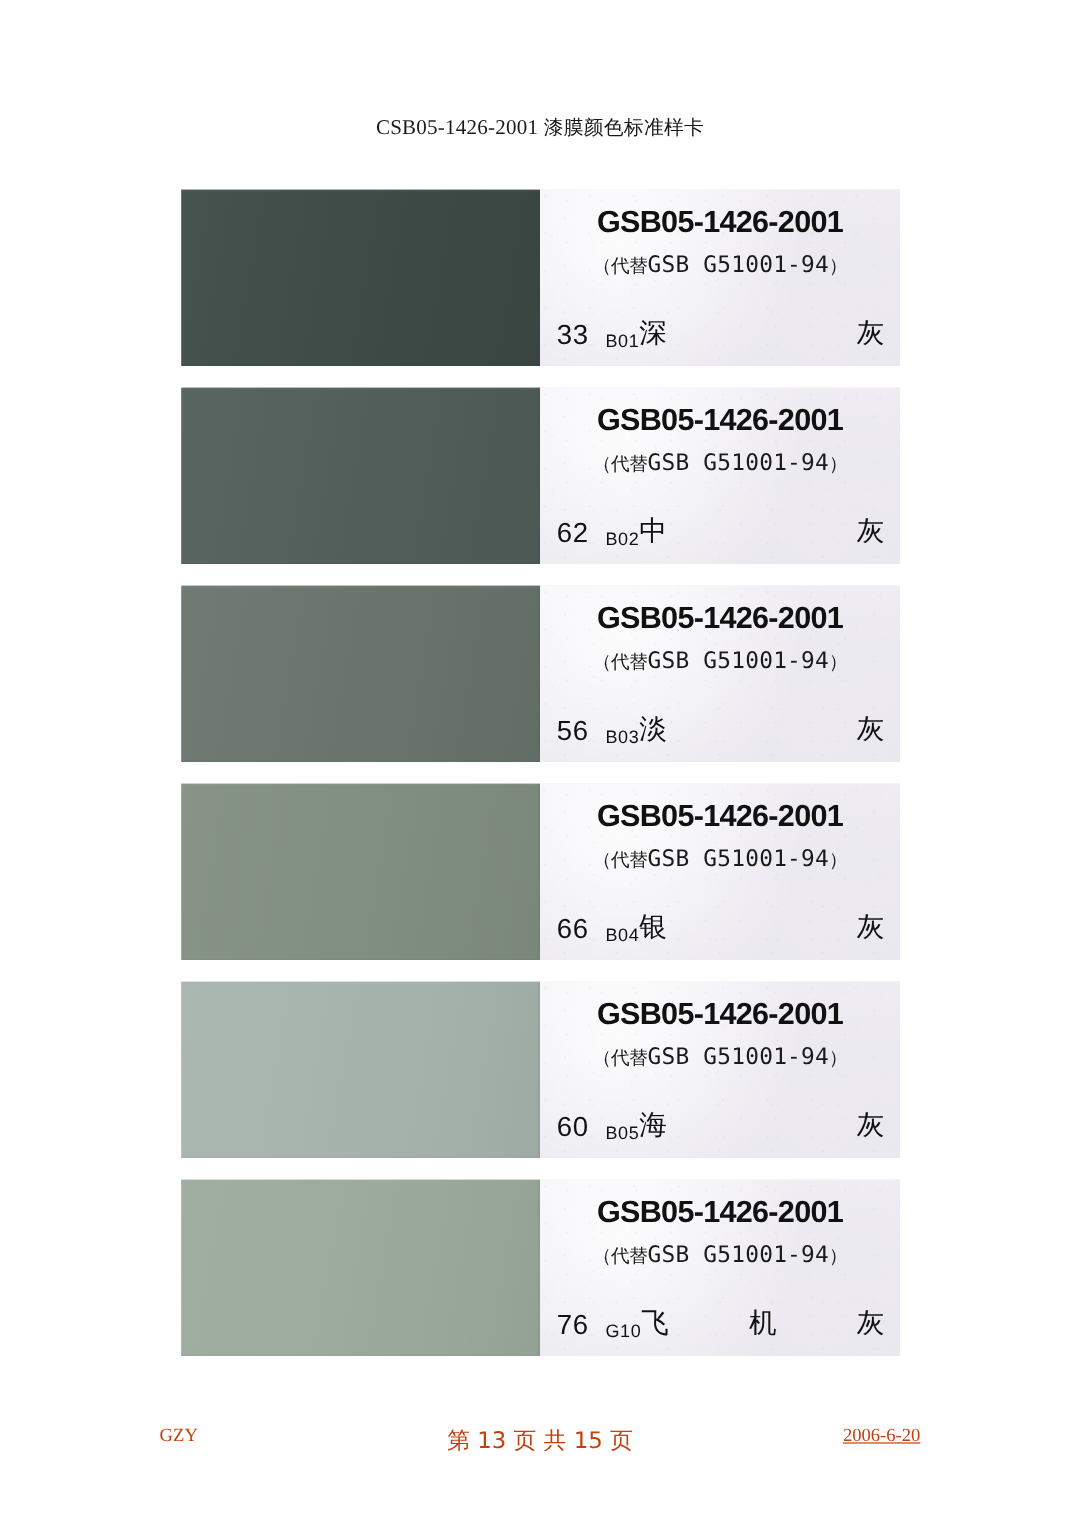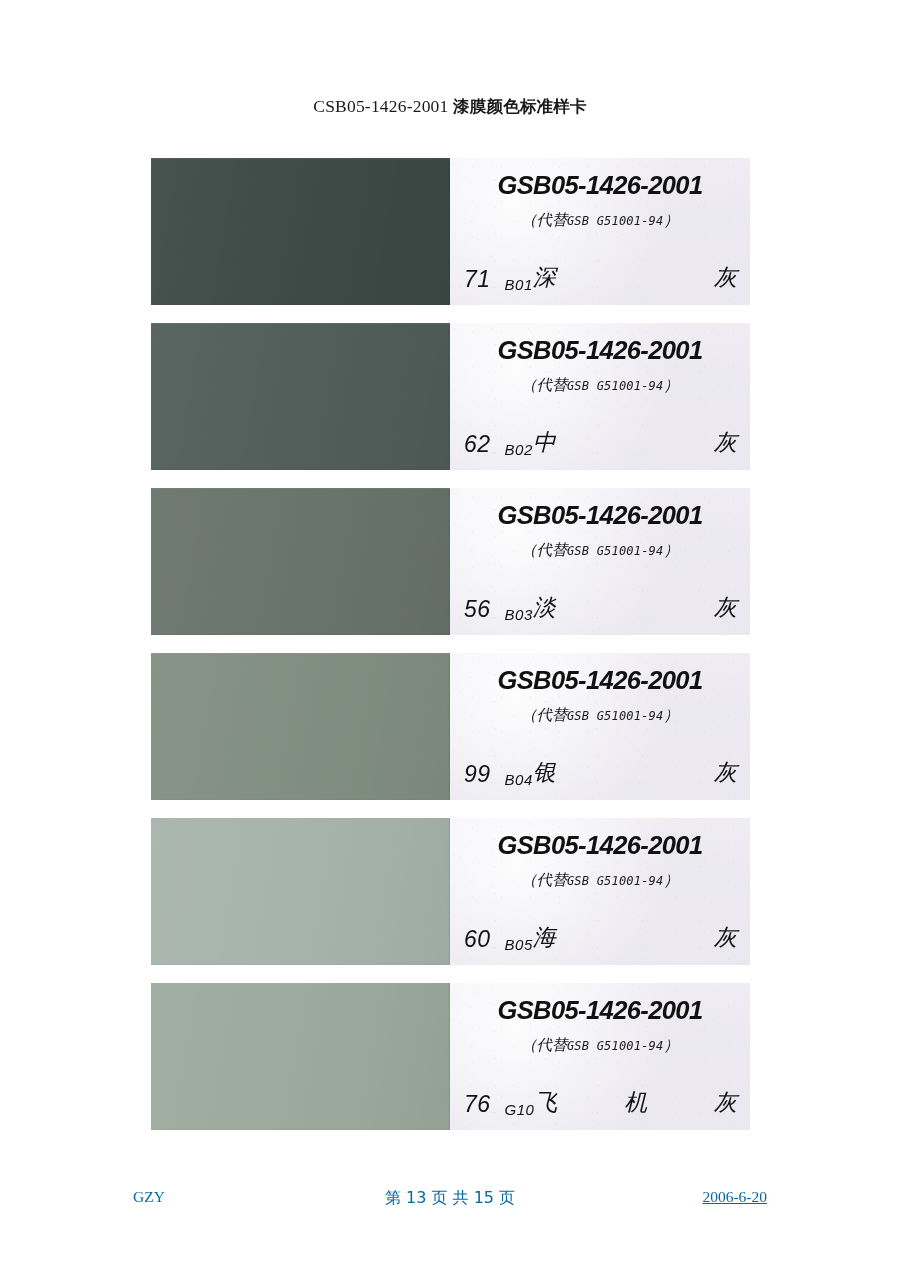--- a/index.html
+++ b/index.html
@@ -25,38 +25,36 @@
     text-align: center;
     font-family: "Liberation Serif", "DejaVu Serif", serif;
     font-size: 17.5px;
     letter-spacing: 0.2px;
     color: #1a1a1a;
     white-space: nowrap;
   }
   .page-title .title-cn {
     font-family: "DejaVu Sans", "Liberation Sans", sans-serif;
     font-size: 16.5px;
-    font-weight: bold;
   }
 
   
   .card-stack {
     position: absolute;
     top: 158px;
     left: 151px;
     width: 599px;
   }
   .color-card {
     position: relative;
     display: flex;
     width: 599px;
     height: 147px;
     margin-bottom: 18px;
     background: #ffffff;
-    font-style: italic;
   }
   .color-card:last-child { margin-bottom: 0; }
 
   
   .swatch {
     width: 299px;
     height: 147px;
     position: relative;
     box-shadow: inset 0 1px 2px rgba(255,255,255,0.10),
                 inset -1px 0 2px rgba(0,0,0,0.10);
@@ -121,21 +119,21 @@
     width: 100%;
     text-align: center;
     font-family: "DejaVu Sans", "Liberation Sans", sans-serif;
     font-size: 15.5px;
     letter-spacing: -0.3px;
     color: #1a1a1a;
     white-space: nowrap;
   }
   .replaces .mono {
     font-family: "DejaVu Sans Mono", "Liberation Mono", monospace;
-    font-size: 12px;
+    font-size: 19px;
     letter-spacing: 0.2px;
   }
 
   .name-row {
     position: absolute;
     bottom: 12px;
     left: 14px;
     right: 13px;
     display: flex;
     align-items: flex-end;
@@ -169,45 +167,45 @@
 
   
   .footer {
     position: absolute;
     bottom: 63px;
     left: 0;
     width: 900px;
     height: 22px;
     font-family: "Liberation Serif", "DejaVu Serif", serif;
     font-size: 15.5px;
-    color: #0369a1;
+    color: #c2410c;
   }
   .footer-left   { position: absolute; left: 133px;  top: 0; }
   .footer-center { position: absolute; left: 0; top: 0; width: 900px; text-align: center; }
   .footer-center .cn {
     font-family: "DejaVu Sans", "Liberation Sans", sans-serif;
-    font-size: 16px;
+    font-size: 19px;
   }
   .footer-right  { position: absolute; right: 133px; top: 0; text-decoration: underline; }
 </style>
 </head>
 <body>
 
 <div class="page-title">
   <span>CSB05-1426-2001</span><span>&nbsp;</span><span class="title-cn">漆膜颜色标准样卡</span>
 </div>
 
 <div class="card-stack">
     <div class="color-card">
       <div class="swatch" style="background: rgb(60, 73, 69);"></div>
       <div class="label-panel">
         <div class="std-code">GSB05-1426-2001</div>
         <div class="replaces"><span>（代替</span><span class="mono">GSB G51001-94</span><span>）</span></div>
         <div class="name-row">
-          <span class="seq-no">71</span>
+          <span class="seq-no">33</span>
           <span class="code-no">B01</span>
           <span class="cn-name">
             <span>深</span>
             <span>灰</span>
           </span>
         </div>
       </div>
     </div>
     <div class="color-card">
       <div class="swatch" style="background: rgb(80, 93, 88);"></div>
@@ -238,21 +236,21 @@
           </span>
         </div>
       </div>
     </div>
     <div class="color-card">
       <div class="swatch" style="background: rgb(128, 142, 128);"></div>
       <div class="label-panel">
         <div class="std-code">GSB05-1426-2001</div>
         <div class="replaces"><span>（代替</span><span class="mono">GSB G51001-94</span><span>）</span></div>
         <div class="name-row">
-          <span class="seq-no">99</span>
+          <span class="seq-no">66</span>
           <span class="code-no">B04</span>
           <span class="cn-name">
             <span>银</span>
             <span>灰</span>
           </span>
         </div>
       </div>
     </div>
     <div class="color-card">
       <div class="swatch" style="background: rgb(166, 179, 172);"></div>

